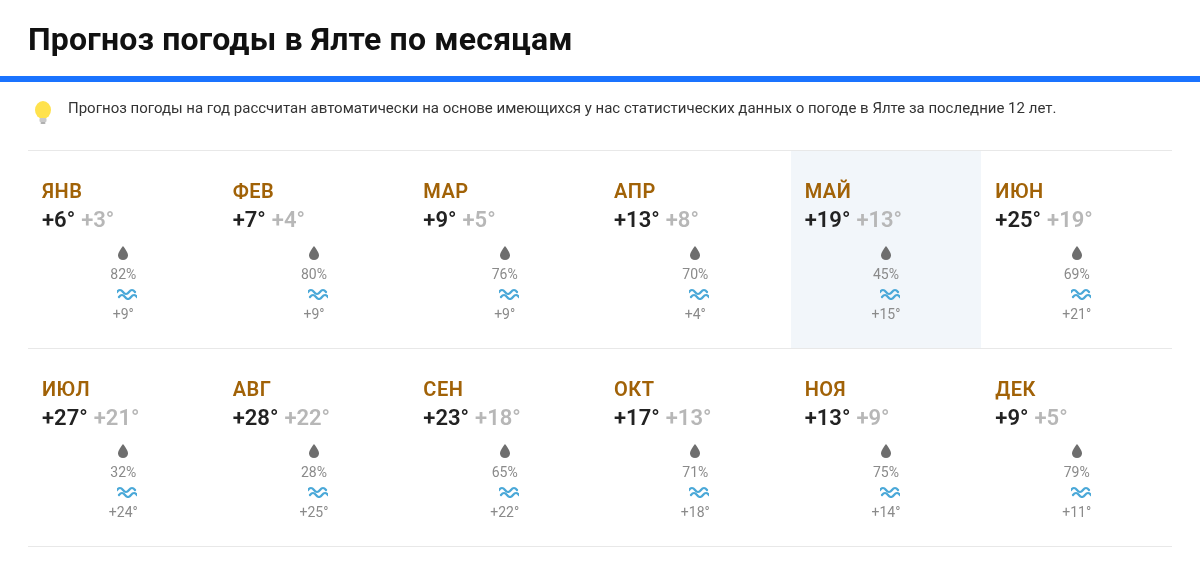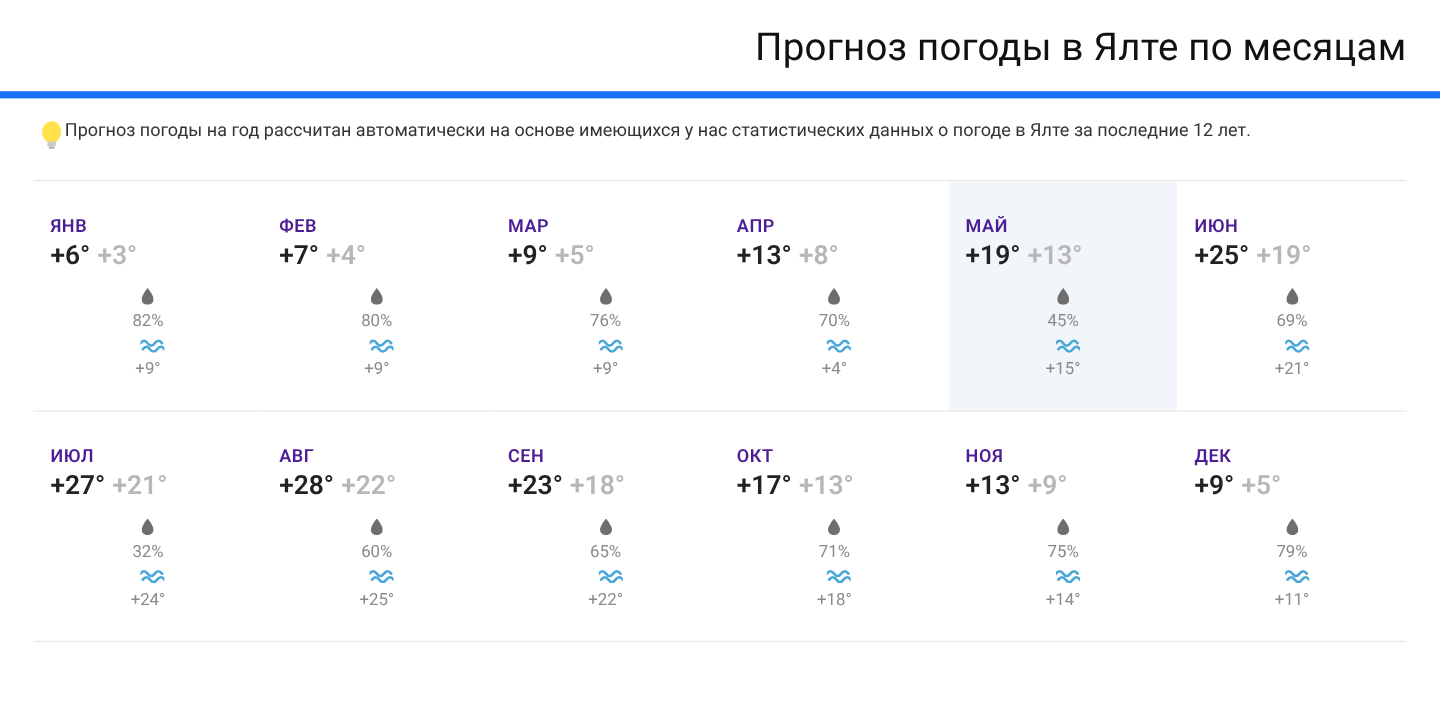--- a/index.html
+++ b/index.html
@@ -5,33 +5,33 @@
   * { box-sizing: border-box; margin: 0; padding: 0; }
   body {
     font-family: -apple-system, BlinkMacSystemFont, "Segoe UI", Roboto, Arial, sans-serif;
     background: #fff;
     color: #222;
     width: 1200px;
   }
   .page { padding: 20px 28px 10px 28px; }
   h1.title {
     font-size: 32px;
-    font-weight: 400;
+    font-weight: 700;
     color: #111;
     letter-spacing: 0.2px;
-    text-align: right;
   }
   .bluebar {
     height: 6px;
     background: #1a73ff;
     margin: 18px -28px 0 -28px;
   }
   .notice {
     display: flex;
     align-items: flex-start;
+    gap: 14px;
     padding: 16px 4px 18px 4px;
     border-bottom: 1px solid #e8e8e8;
   }
   .notice-text {
     font-size: 15px;
     line-height: 1.45;
     color: #333;
   }
   .bulb {
     flex: 0 0 auto;
@@ -41,23 +41,23 @@
     display: grid;
     grid-template-columns: repeat(6, 1fr);
   }
   .cell {
     padding: 28px 14px 26px 14px;
     border-bottom: 1px solid #e8e8e8;
     cursor: pointer;
   }
   .cell.highlight { background: #f2f6fa; }
   .month-label {
-    font-size: 15px;
+    font-size: 20px;
     font-weight: 600;
-    color: #4c1d95;
+    color: #a16207;
     letter-spacing: 0.5px;
   }
   .temps {
     margin-top: 4px;
     font-size: 22px;
     font-weight: 600;
   }
   .temps .hi { color: #222; }
   .temps .lo { color: #b7b7b7; margin-left: 6px; }
   .meta {
@@ -196,21 +196,21 @@
           <span>+24°</span>
         </div>
       </div>
       <div class="cell">
         <div class="month-label">АВГ</div>
         <div class="temps"><span class="hi">+28°</span><span class="lo">+22°</span></div>
         <div class="meta">
           <svg width="10" height="14" viewBox="0 0 10 14" class="drop-icon">
             <path d="M5 0 C5 0 10 6 10 9.5 A5 4.5 0 0 1 0 9.5 C0 6 5 0 5 0 Z" fill="#6e6e6e"></path>
           </svg>
-          <span>60%</span>
+          <span>28%</span>
           <svg width="20" height="12" viewBox="0 0 20 12" class="wave-icon">
             <path d="M0 4 Q3 0 6 4 T12 4 T18 4" stroke="#4aa8d8" stroke-width="2.2" fill="none" stroke-linecap="round"></path>
             <path d="M2 9 Q5 5 8 9 T14 9 T20 9" stroke="#4aa8d8" stroke-width="2.2" fill="none" stroke-linecap="round"></path>
           </svg>
           <span>+25°</span>
         </div>
       </div>
       <div class="cell">
         <div class="month-label">СЕН</div>
         <div class="temps"><span class="hi">+23°</span><span class="lo">+18°</span></div>

